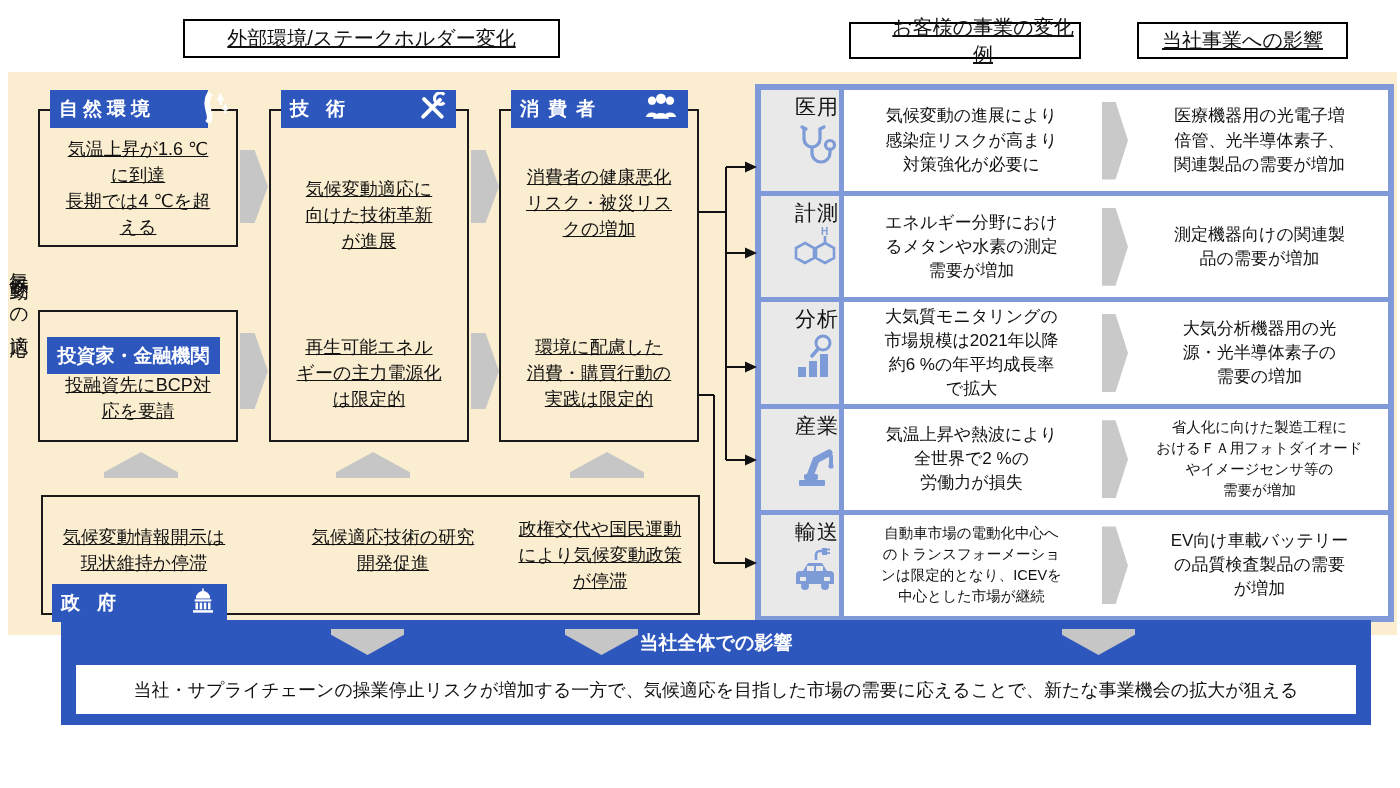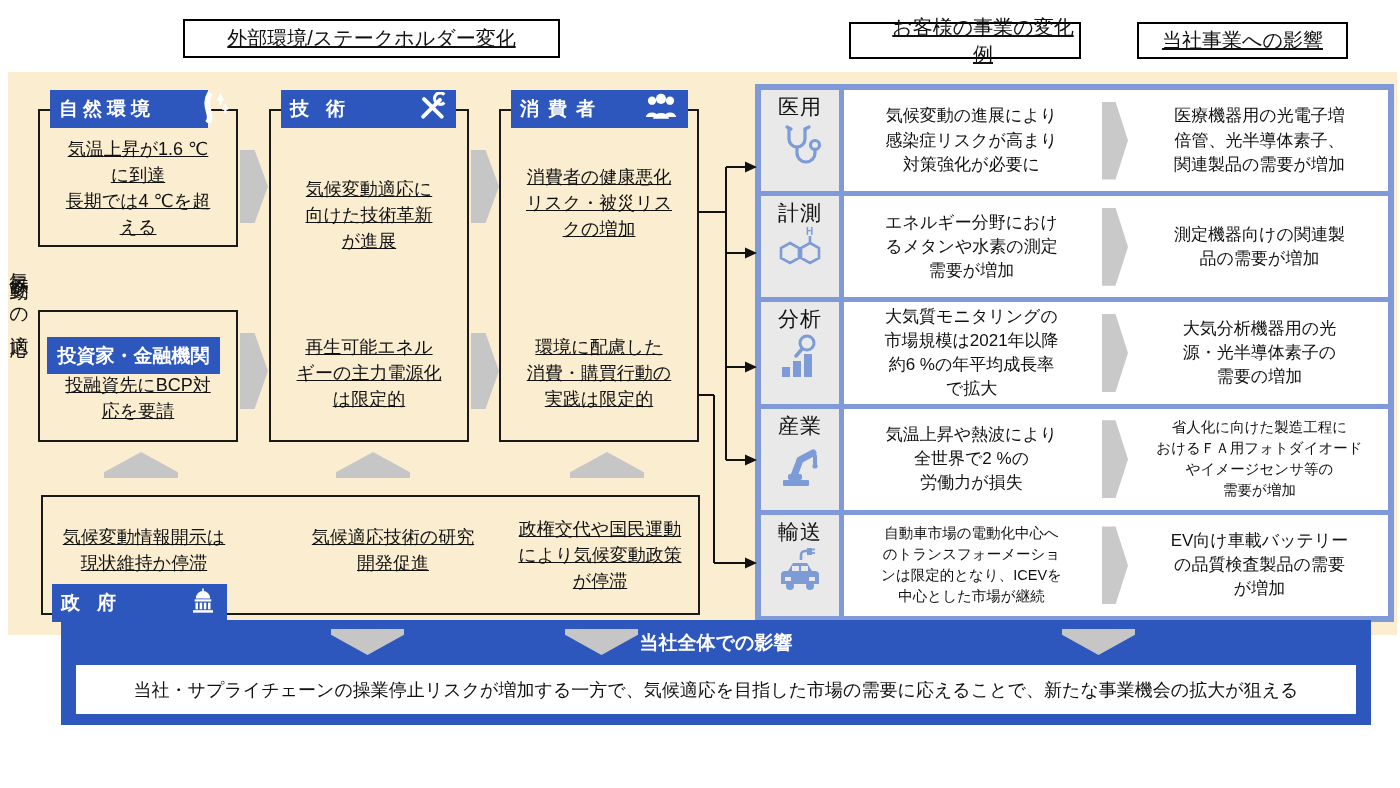--- a/index.html
+++ b/index.html
@@ -26,21 +26,21 @@
   .body-txt { font-size:18px; line-height:1.45; text-align:center; }
 
   
   .pent-r { background:#c6c6c6; clip-path:polygon(0 0,52% 0,100% 50%,52% 100%,0 100%); }
   .chev-up { background:#c6c6c6; clip-path:polygon(50% 0,100% 78%,100% 100%,0 100%,0 78%); }
   .chev-dn { background:#c6c6c6; clip-path:polygon(0 0,100% 0,100% 22%,50% 100%,0 22%); }
 
   
   .panel { background:#8099d8; padding:6px; display:flex; flex-direction:column; gap:5px; }
   .seg-row { flex:1; display:flex; gap:5px; min-height:0; }
-  .seg-tile { width:78px; background:#e9e9e9; display:flex; flex-direction:column; align-items:center; padding-top:3px; flex:none; }
+  .seg-tile { width:78px; background:#e9e9e9; display:flex; flex-direction:column; align-items:flex-end; padding-top:3px; flex:none; }
   .seg-tile .tile-label { font-size:21px; letter-spacing:1px; color:#111; }
   .seg-cell { flex:1; background:#fff; display:flex; align-items:center; min-width:0; }
   .seg-change { width:255px; flex:none; font-size:17px; line-height:1.42; text-align:center; }
   .seg-arrow { width:26px; height:78px; flex:none; background:#c9c9c9; margin:0 3px;
                clip-path:polygon(0 0,52% 0,100% 50%,52% 100%,0 100%); }
   .seg-impact { flex:1; font-size:17px; line-height:1.42; text-align:center; }
   .sm { font-size:14.5px !important; line-height:1.45 !important; }
 
   
   .overall { background:#2e57be; }

